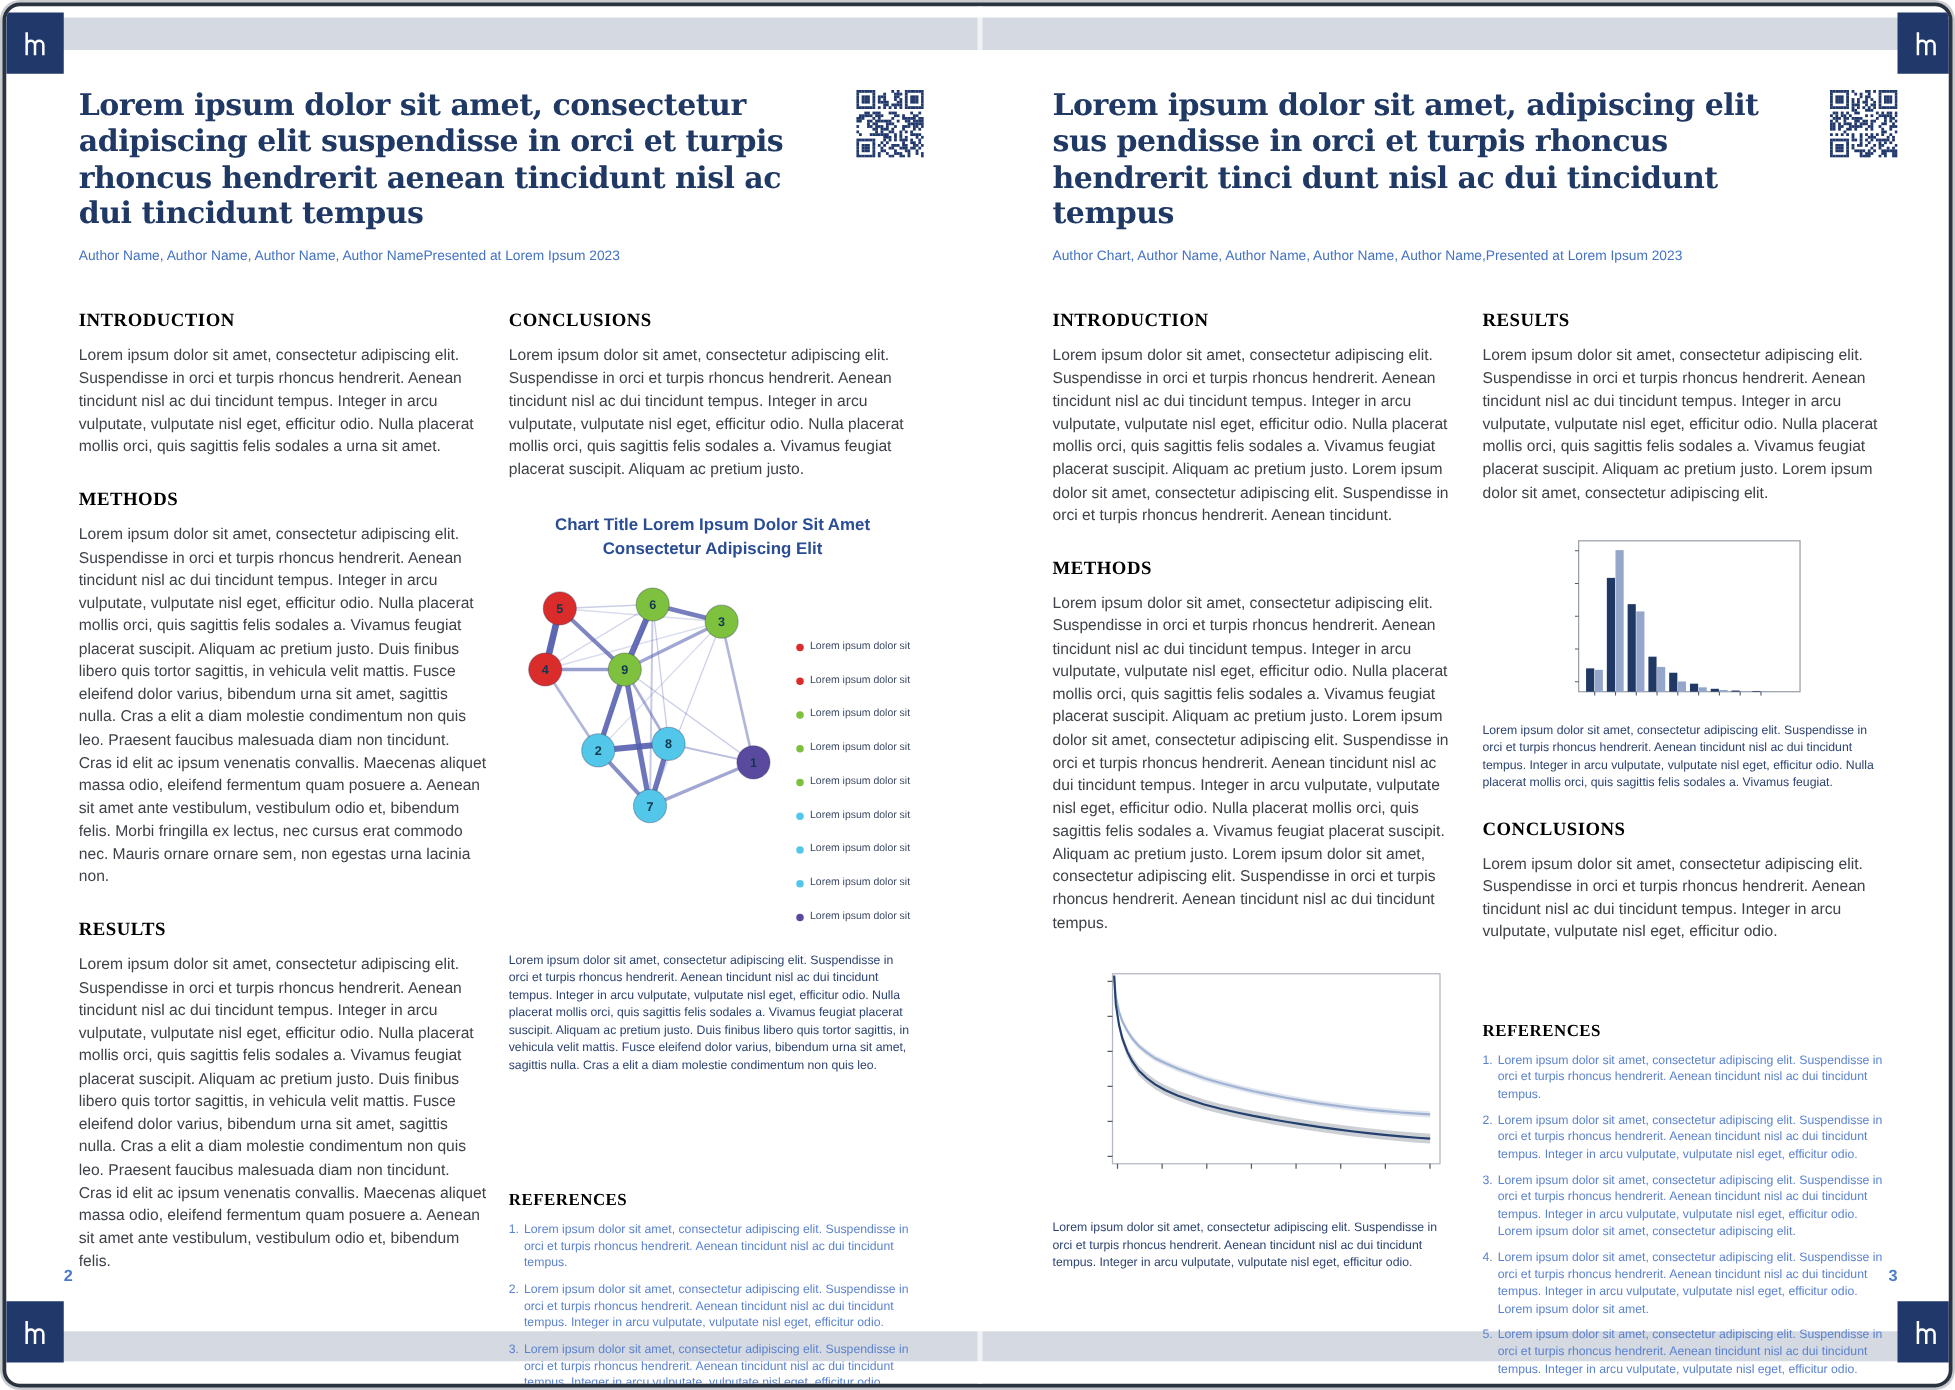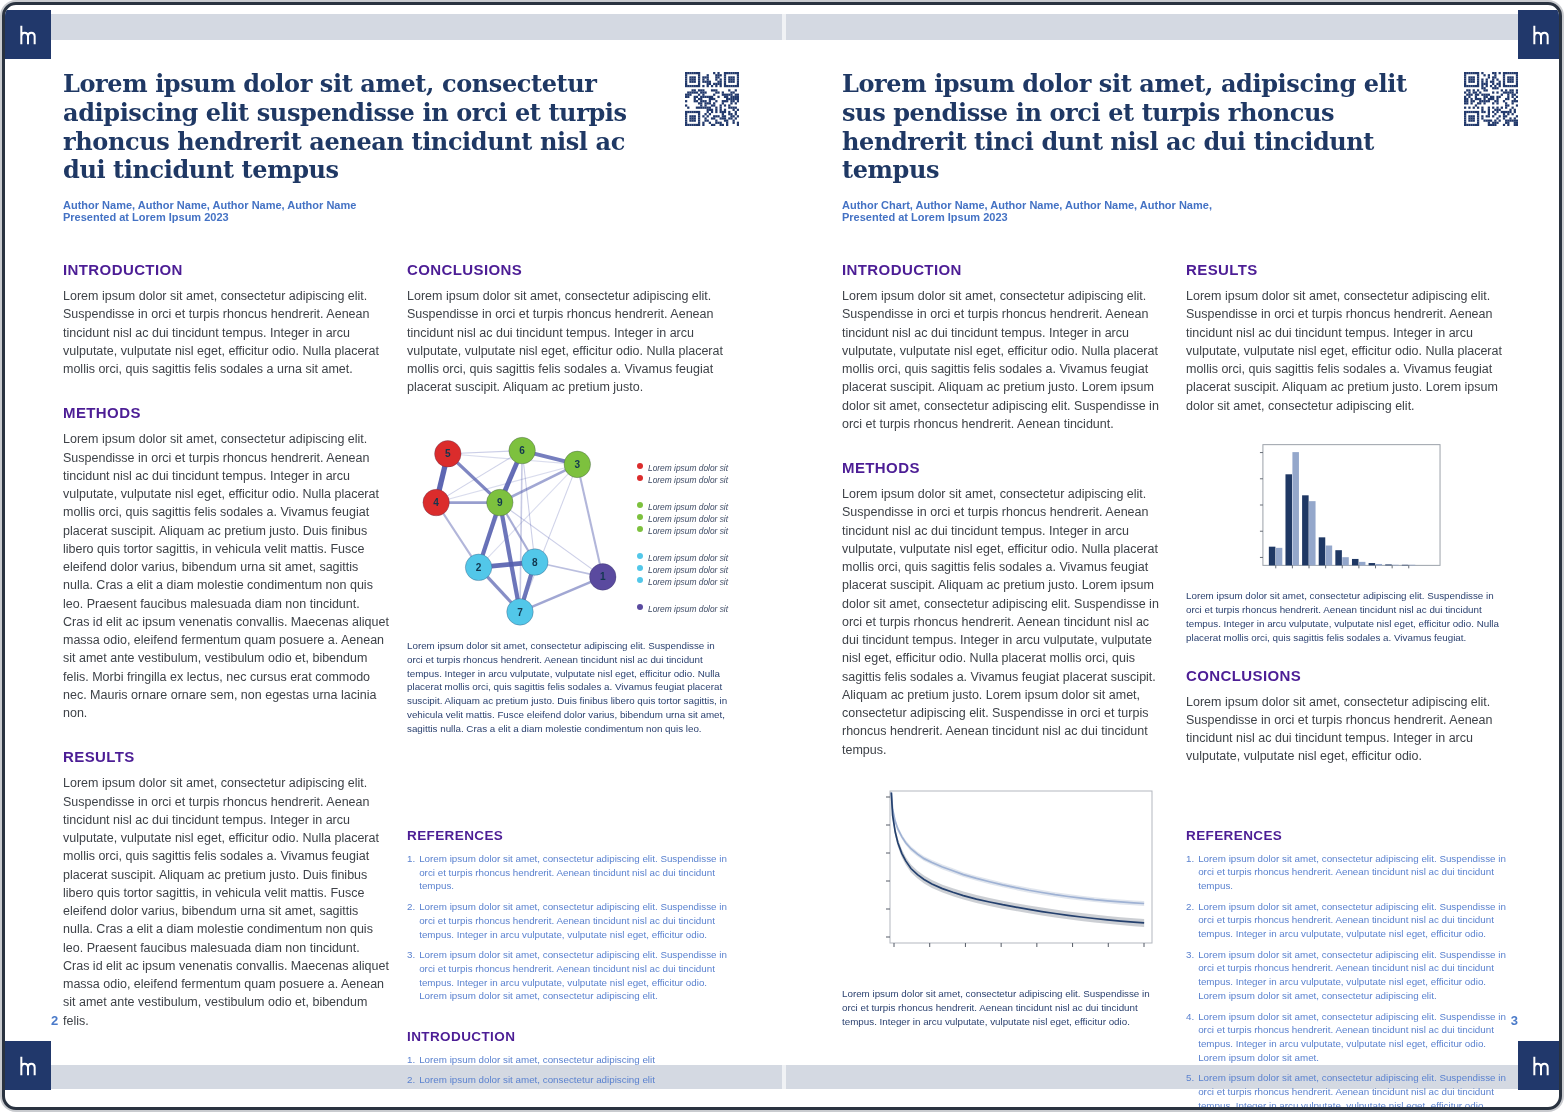--- a/index.html
+++ b/index.html
@@ -15,34 +15,34 @@
   .logo svg{width:30px;height:30px;}
   .logo.tl{top:5px;left:0;}
   .logo.bl{bottom:17px;left:0;}
   .logo.tr{top:5px;right:0;}
   .logo.br{bottom:17px;right:0;}
 
   .inner{position:absolute;top:35px;left:58px;right:46px;}
   header.hd{display:flex;margin-top:30px;}
   h1.title{flex:1;margin:0;padding-right:26px;font-family:"DejaVu Serif","Liberation Serif",serif;font-weight:700;color:#1F3864;font-size:24px;line-height:1.2;letter-spacing:-0.4px;}
   svg.qr{width:54px;height:54px;flex:none;margin-top:2px;fill:#21386B;}
-  .byline{display:flex;justify-content:flex-end;margin-top:14px;font-size:11px;font-weight:700;color:#4472C4;flex-direction:column;}
+  .byline{display:flex;justify-content:flex-start;margin-top:14px;font-size:11px;font-weight:400;color:#4472C4;}
   .cols{display:flex;gap:18px;margin-top:38px;}
   .col{width:326px;flex:none;}
 
-  h2.sec-h{margin:0 0 9px 0;font-size:15px;font-weight:700;color:#4c1d95;letter-spacing:.4px;}
+  h2.sec-h{margin:0 0 9px 0;font-size:15px;font-weight:700;color:#000000;letter-spacing:.4px;font-family:Liberation Serif, serif;}
   .sec{margin-bottom:26px;}
   p.body{margin:0;font-size:12.5px;line-height:1.46;color:#3E4248;}
 
   .chart-title{font-size:13.5px;font-weight:700;color:#2A4D94;text-align:center;line-height:1.4;margin:14px auto 8px;max-width:300px;}
   .net-wrap{display:flex;align-items:flex-start;}
   .net-svg{width:226px;height:208px;flex:none;}
   .net-legend{margin-top:38px;margin-left:4px;}
   .lg-group{margin-bottom:17px;}
-  .lg-item{display:flex;align-items:flex-start;margin:2px 0;font-style:italic;}
+  .lg-item{display:flex;align-items:flex-end;margin:17px 0;}
   .lg-dot{width:6px;height:6px;border-radius:50%;flex:none;margin-right:5px;}
   .lg-lbl{font-size:8.4px;color:#3C4963;}
   p.chart-caption{margin:8px 0 0 0;font-size:9.8px;line-height:1.42;color:#2C4270;}
 
   .ref-list{list-style:none;margin:0;padding:0;}
   .ref-item{display:flex;font-size:9.8px;line-height:1.4;color:#5B82CF;margin-bottom:7px;}
   .ref-num{flex:none;margin-right:4px;}
   .gap-lg{margin-top:92px;}
   .gap-md{margin-top:62px;}
   .affs{margin-top:10px;}
@@ -406,20 +406,21 @@
             <h2 class="sec-h">RESULTS</h2>
             <p class="body">Lorem ipsum dolor sit amet, consectetur adipiscing elit. Suspendisse in orci et turpis rhoncus hendrerit. Aenean tincidunt nisl ac dui tincidunt tempus. Integer in arcu vulputate, vulputate nisl eget, efficitur odio. Nulla placerat mollis orci, quis sagittis felis sodales a. Vivamus feugiat placerat suscipit. Aliquam ac pretium justo. Duis finibus libero quis tortor sagittis, in vehicula velit mattis. Fusce eleifend dolor varius, bibendum urna sit amet, sagittis nulla. Cras a elit a diam molestie condimentum non quis leo. Praesent faucibus malesuada diam non tincidunt. Cras id elit ac ipsum venenatis convallis. Maecenas aliquet massa odio, eleifend fermentum quam posuere a. Aenean sit amet ante vestibulum, vestibulum odio et, bibendum felis.</p>
           </section>
         </div>
         <div class="col">
           <section class="sec">
             <h2 class="sec-h">CONCLUSIONS</h2>
             <p class="body">Lorem ipsum dolor sit amet, consectetur adipiscing elit. Suspendisse in orci et turpis rhoncus hendrerit. Aenean tincidunt nisl ac dui tincidunt tempus. Integer in arcu vulputate, vulputate nisl eget, efficitur odio. Nulla placerat mollis orci, quis sagittis felis sodales a. Vivamus feugiat placerat suscipit. Aliquam ac pretium justo.</p>
           </section>
           <figure style="margin:0">
+            <div class="chart-title">Chart Title Lorem Ipsum Dolor Sit Amet Consectetur Adipiscing Elit</div>
             <div class="net-wrap">
               <svg class="net-svg" id="net-svg" viewBox="0 0 210 196">
                   <line x1="37" y1="29" x2="26" y2="75" stroke="#545EAE" stroke-width="5" stroke-opacity="0.95"></line>
                   <line x1="37" y1="29" x2="86" y2="75" stroke="#545EAE" stroke-width="3" stroke-opacity="0.75"></line>
                   <line x1="37" y1="29" x2="107" y2="26" stroke="#545EAE" stroke-width="1" stroke-opacity="0.3"></line>
                   <line x1="37" y1="29" x2="159" y2="39" stroke="#545EAE" stroke-width="1" stroke-opacity="0.22"></line>
                   <line x1="26" y1="75" x2="86" y2="75" stroke="#545EAE" stroke-width="2.5" stroke-opacity="0.6"></line>
                   <line x1="26" y1="75" x2="107" y2="26" stroke="#545EAE" stroke-width="1" stroke-opacity="0.28"></line>
                   <line x1="26" y1="75" x2="159" y2="39" stroke="#545EAE" stroke-width="1" stroke-opacity="0.22"></line>
                   <line x1="26" y1="75" x2="66" y2="136" stroke="#545EAE" stroke-width="2" stroke-opacity="0.45"></line>

